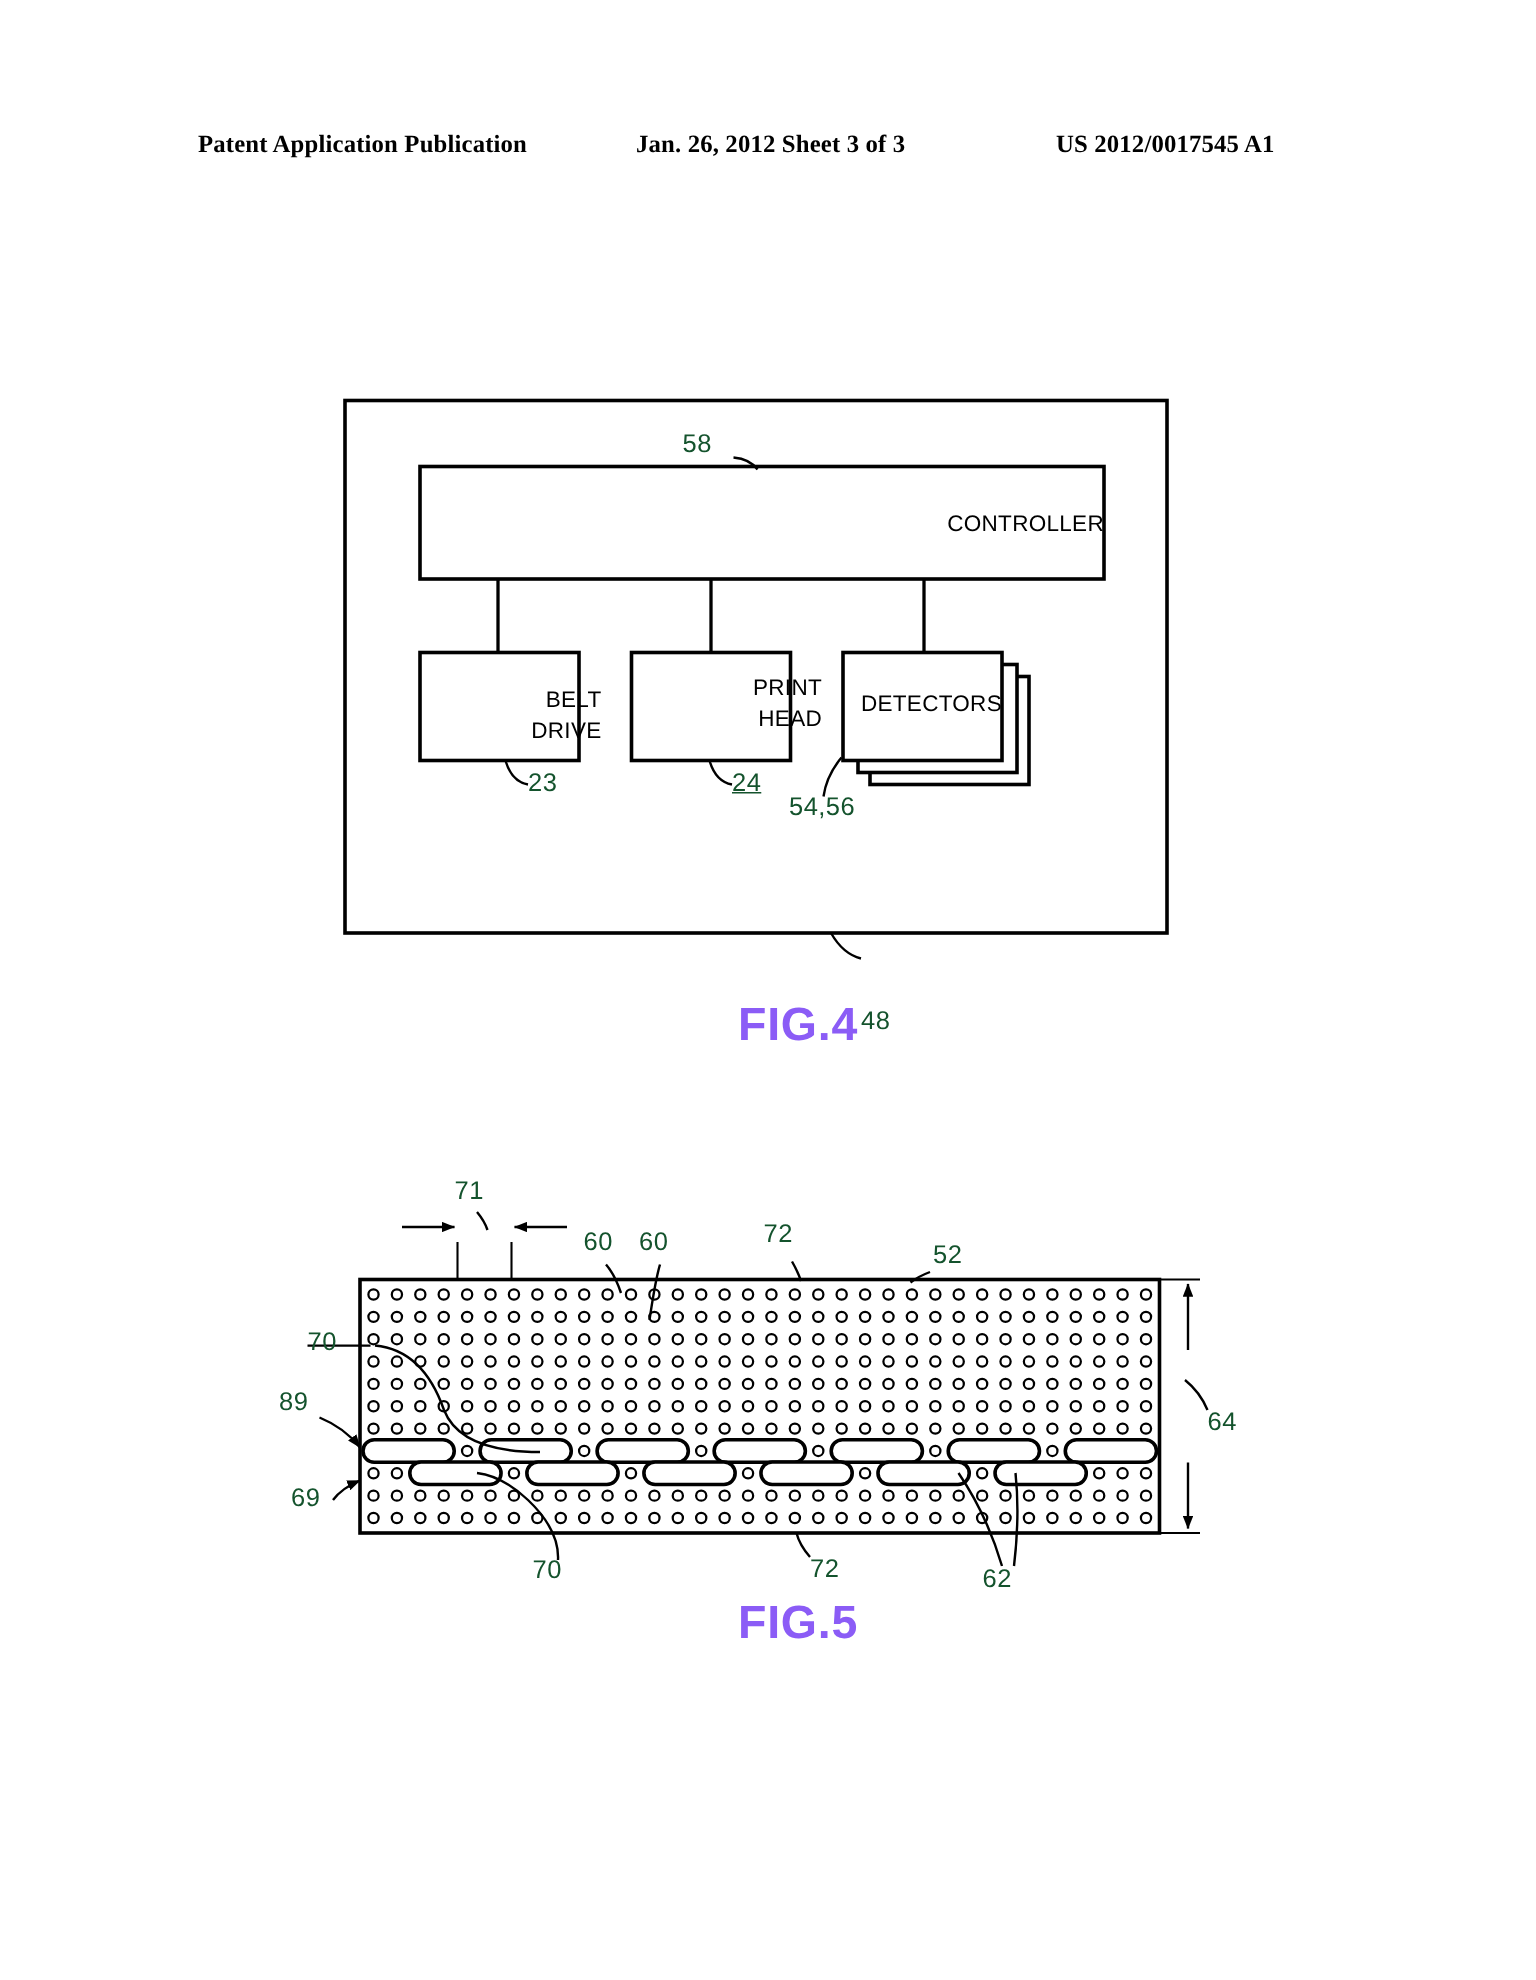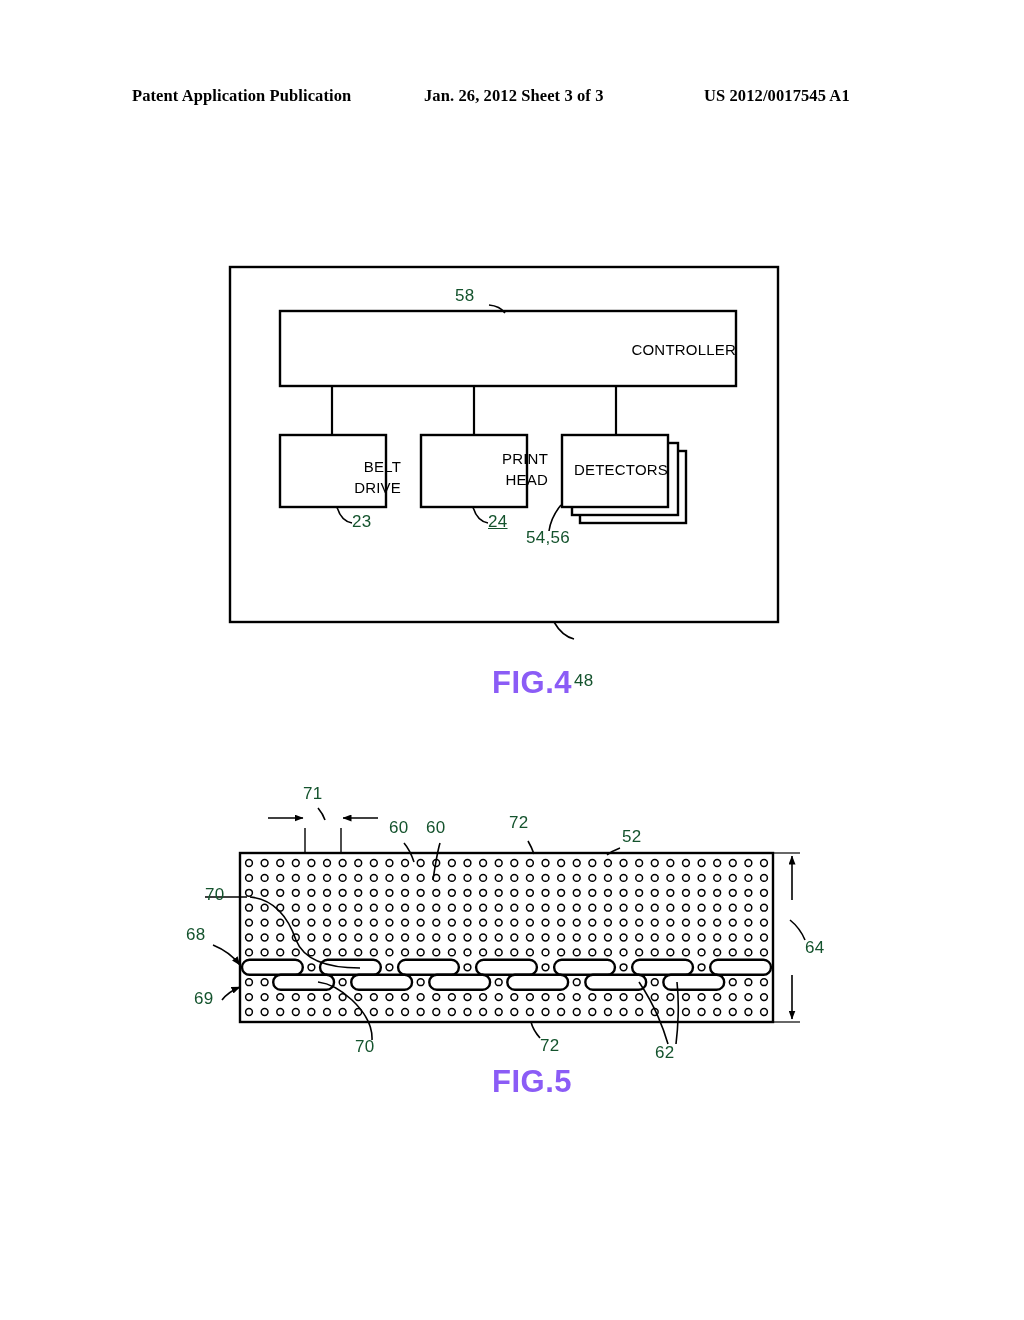--- a/index.html
+++ b/index.html
@@ -549,21 +549,21 @@
       <path d="M 668 1044 Q 658 1010 639 982" class="lead"></path>
       <path d="M 676 1044 Q 680 1010 677 982" class="lead"></path>
     </svg>
 
     <div class="num" style="left:303px;top:784px;">71</div>
     <div class="num" style="left:389px;top:818px;">60</div>
     <div class="num" style="left:426px;top:818px;">60</div>
     <div class="num" style="left:509px;top:813px;">72</div>
     <div class="num" style="left:622px;top:827px;">52</div>
     <div class="num" style="left:205px;top:885px;">70</div>
-    <div class="num" style="left:186px;top:925px;">68</div>
+    <div class="num" style="left:186px;top:925px;">89</div>
     <div class="num" style="left:194px;top:989px;">69</div>
     <div class="num" style="left:805px;top:938px;">64</div>
     <div class="num" style="left:355px;top:1037px;">70</div>
     <div class="num" style="left:540px;top:1036px;">72</div>
     <div class="num" style="left:655px;top:1043px;">62</div>
 
     <div class="cap" style="left:492px;top:1064px;">FIG.5</div>
   </div>
 
 </div>

